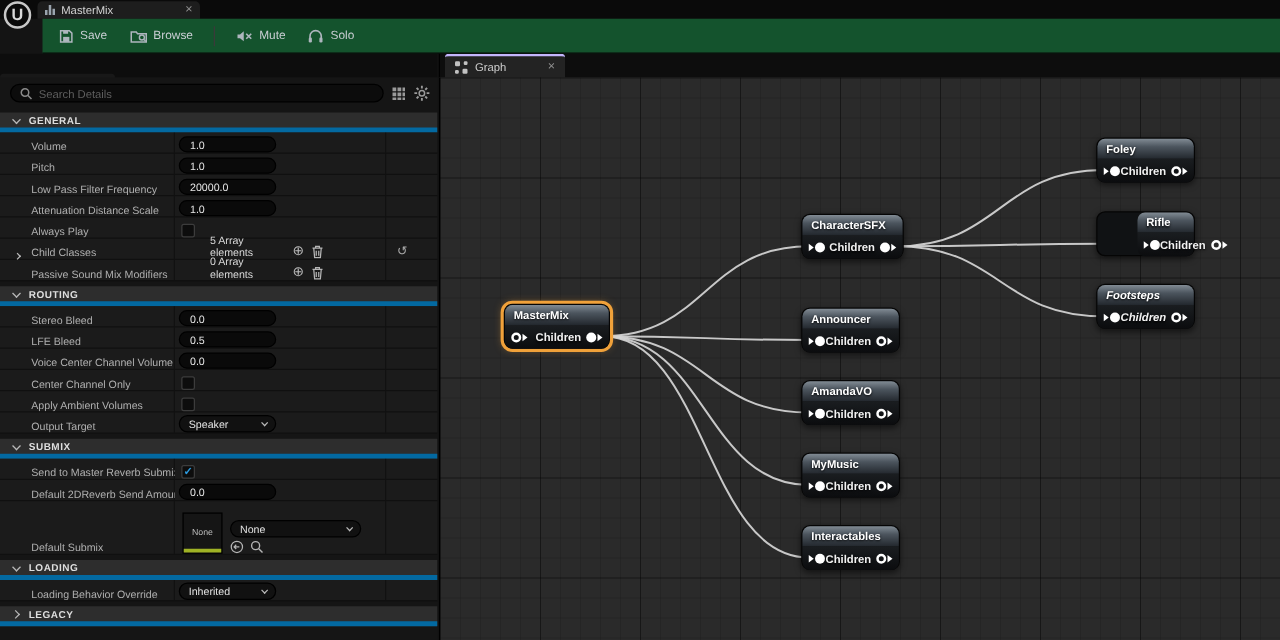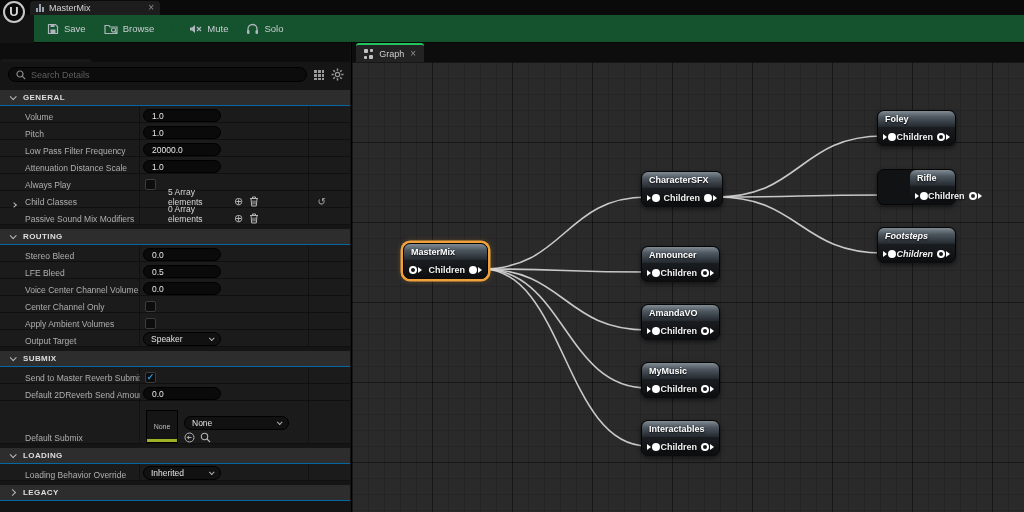--- a/index.html
+++ b/index.html
@@ -26,40 +26,40 @@
   .tool-sep { width:1px; height:16px; background:#3a3a3a; margin:0 8px; }
   .tool-btn svg { display:block; }
 
   
   .tabstrip { position:absolute; top:43px; height:19px; background:#0d0d0d; }
   .tabstrip.left { left:0; width:350px; }
   .tabstrip.right { left:351px; width:673px; border-left:1px solid #000; }
   .panel-tab { position:absolute; top:0; height:19px; display:flex; align-items:center; gap:6px; padding:0 8px;
                background:#181818; border-radius:3px 3px 0 0; }
   .panel-tab.details { left:0; width:92px;margin-top:16px; }
-  .panel-tab.graph { left:4px; width:68px; background:#232323; border-top:2px solid #22c55e; }
+  .panel-tab.graph { left:4px; width:96px; background:#232323; border-top:2px solid #c4b5fd; }
   .panel-tab .tab-label { color:#cfcfcf; font-size:9px; flex:1; }
   .graph-icon { width:10px; height:10px; position:relative; }
   .graph-icon i { position:absolute; background:#c2c2c2; border-radius:1px; }
   .graph-icon i:nth-child(1){left:0;top:0;width:4px;height:4px;}
   .graph-icon i:nth-child(2){right:0;top:0;width:3px;height:3px;}
   .graph-icon i:nth-child(3){left:0;bottom:0;width:3px;height:3px;}
   .graph-icon i:nth-child(4){right:0;bottom:0;width:4px;height:4px;}
 
   
   .details-panel { position:absolute; left:0; top:62px; width:350px; height:450px; background:#151515; overflow:hidden; }
   .search-row { display:flex; align-items:center; gap:6px; padding:5px 6px 4px 8px; }
   .search-box { flex:1; height:15px; background:#0c0c0c; border:1px solid #000; border-radius:8px;
                 display:flex; align-items:center; padding:0 7px; gap:5px; }
   .search-box input { flex:1; background:transparent; border:none; outline:none; color:#c8c8c8; font-size:9px;
                       font-family:"Liberation Sans", sans-serif; }
   .search-box input::placeholder { color:#5f5f5f; }
 
   .section-header { height:16px; background:#2d2d2d; display:flex; align-items:center; gap:8px; padding-left:10px;
-                    margin-top:4px; border-bottom:1px solid #0369a1; }
+                    margin-top:4px; border-bottom:4px solid #0369a1; }
   .section-header .sec-title { color:#dedede; font-size:8px; font-weight:bold; letter-spacing:.4px; }
   .chev { width:5px; height:5px; border-right:1.5px solid #b9b9b9; border-bottom:1.5px solid #b9b9b9; display:inline-block; }
   .chev.down { transform:rotate(45deg) translateY(-1px); }
   .chev.right { transform:rotate(-45deg); }
   .chev.small { width:4px; height:4px; }
 
   .rows { background:#1b1b1b; }
   .row { height:17px; display:flex; align-items:flex-end; border-bottom:1px solid rgba(0,0,0,.4); position:relative; }
   .row .lbl { color:#afafaf; font-size:8.5px; padding-left:25px; width:140px; flex-shrink:0; white-space:nowrap; overflow:hidden; }
   .row .lbl.expand { padding-left:25px; }

